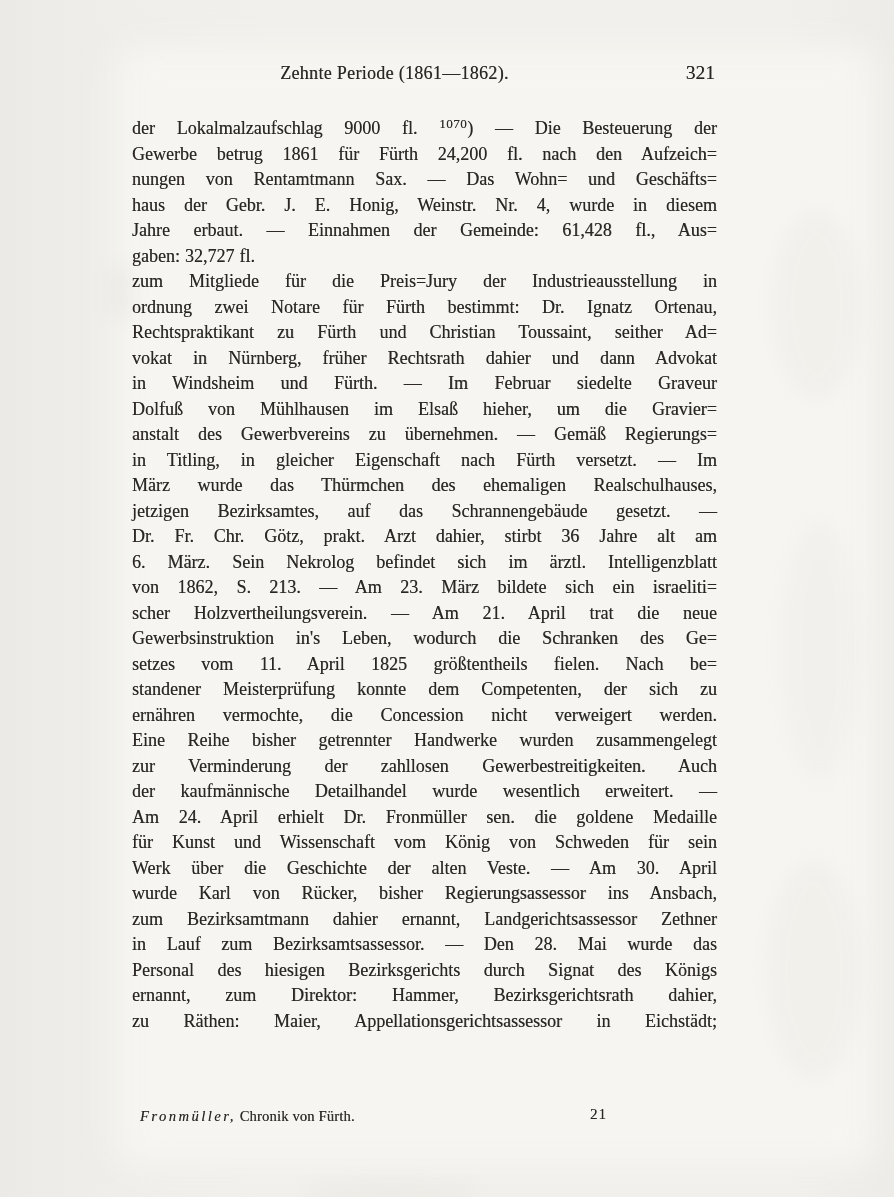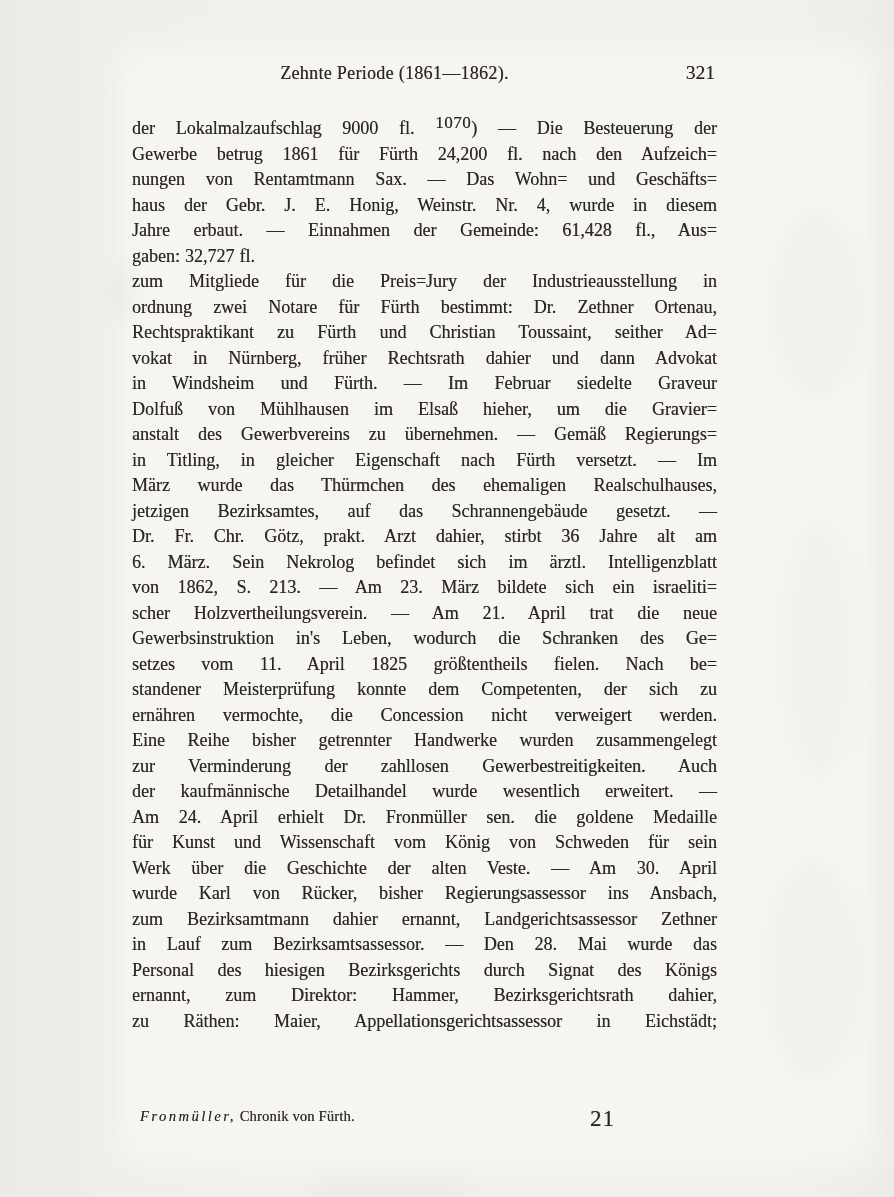--- a/index.html
+++ b/index.html
@@ -20,27 +20,27 @@
   .header{position:absolute;left:132px;top:63px;width:585px;height:26px;}
   .running-title{position:absolute;left:0;right:60px;text-align:center;
         font-size:18px;letter-spacing:.3px;}
   .page-number{position:absolute;right:2px;top:-1px;font-size:19.5px;}
 
   .textblock{position:absolute;left:132px;top:116px;width:585px;}
   .line{height:25.5px;font-size:18px;line-height:25.5px;
         text-align:justify;text-align-last:justify;word-spacing:.5px;}
   .line.lastline{text-align-last:left;}
   .line.indent{text-indent:42px;position:relative;}
-  sup.fnmark{font-size:17px;line-height:0;vertical-align:6px;letter-spacing:.5px;}
+  sup.fnmark{font-size:13px;line-height:0;vertical-align:6px;letter-spacing:.5px;}
   .margin-year{position:absolute;left:591px;top:0;text-indent:0;font-size:18px;}
 
   .footer{position:absolute;left:132px;top:1108px;width:585px;height:24px;font-size:14.5px;}
   .footer .author{margin-left:8px;letter-spacing:2.5px;font-style:italic;}
   .footer .work{letter-spacing:.2px;}
-  .signature{position:absolute;left:458px;top:-2px;font-size:23px;letter-spacing:1px;}
+  .signature{position:absolute;left:458px;top:-2px;font-size:15px;letter-spacing:1px;}
 </style>
 </head>
 <body>
 
 <div class="page">
   <div class="paper-bright"></div>
   <div class="smudge s1"></div>
   <div class="smudge s2"></div>
   <div class="smudge s3"></div>
   <div class="smudge s4"></div>
@@ -53,21 +53,21 @@
 
   <div class="textblock ink">
     <div class="line"><span>der Lokalmalzaufschlag 9000 fl.</span>&nbsp;<sup class="fnmark">1070</sup><span>) — Die Besteuerung der</span></div>
     <div class="line">Gewerbe betrug 1861 für Fürth 24,200 fl. nach den Aufzeich=</div>
     <div class="line">nungen von Rentamtmann Sax. — Das Wohn= und Geschäfts=</div>
     <div class="line">haus der Gebr. J. E. Honig, Weinstr. Nr. 4, wurde in diesem</div>
     <div class="line">Jahre erbaut. — Einnahmen der Gemeinde: 61,428 fl., Aus=</div>
     <div class="line lastline">gaben: 32,727 fl.</div>
 
     <div class="line">zum Mitgliede für die Preis=Jury der Industrieausstellung in</div>
-    <div class="line">ordnung zwei Notare für Fürth bestimmt: Dr. Zethner Ortenau,</div>
+    <div class="line">ordnung zwei Notare für Fürth bestimmt: Dr. Ignatz Ortenau,</div>
     <div class="line">Rechtspraktikant zu Fürth und Christian Toussaint, seither Ad=</div>
     <div class="line">vokat in Nürnberg, früher Rechtsrath dahier und dann Advokat</div>
     <div class="line">in Windsheim und Fürth. — Im Februar siedelte Graveur</div>
     <div class="line">Dolfuß von Mühlhausen im Elsaß hieher, um die Gravier=</div>
     <div class="line">anstalt des Gewerbvereins zu übernehmen. — Gemäß Regierungs=</div>
     <div class="line">in Titling, in gleicher Eigenschaft nach Fürth versetzt. — Im</div>
     <div class="line">März wurde das Thürmchen des ehemaligen Realschulhauses,</div>
     <div class="line">jetzigen Bezirksamtes, auf das Schrannengebäude gesetzt. —</div>
     <div class="line">Dr. Fr. Chr. Götz, prakt. Arzt dahier, stirbt 36 Jahre alt am</div>
     <div class="line">6. März. Sein Nekrolog befindet sich im ärztl. Intelligenzblatt</div>

